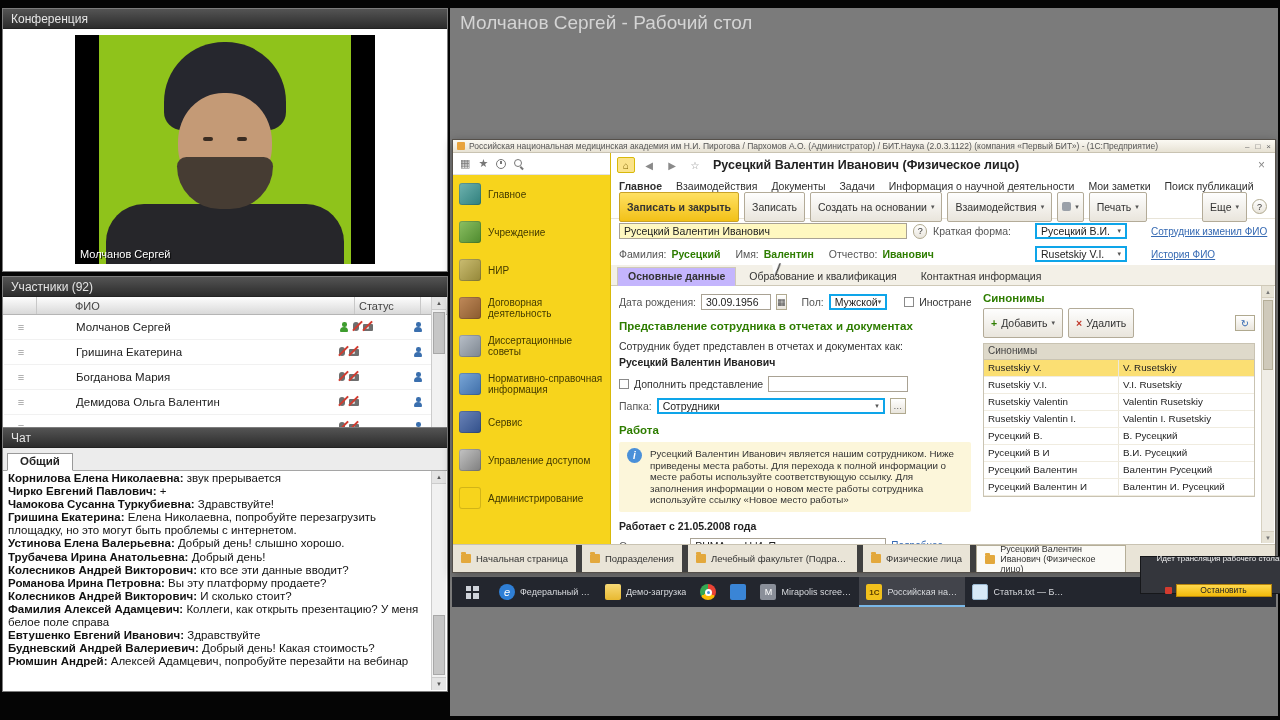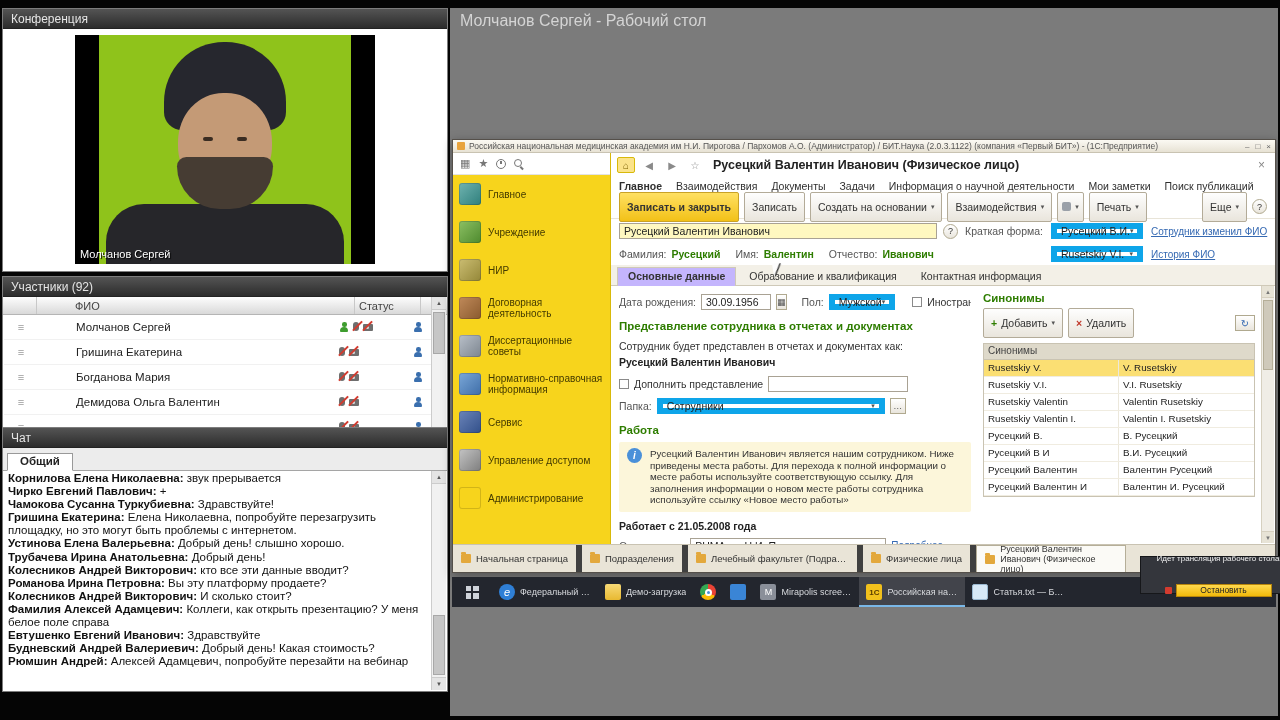--- a/index.html
+++ b/index.html
@@ -55,21 +55,21 @@
 
 .p-chat{left:2px;top:427px;width:446px;height:265px}
 .chat-tabs{height:23px;background:#ececec;border-bottom:1px solid #a5a5a5;padding:3px 0 0 4px}
 .chat-tab{display:inline-block;background:#fff;border:1px solid #999;border-bottom:1px solid #fff;padding:1px 12px 3px;font-size:11.5px;font-weight:bold;color:#222}
 .chat-body{position:absolute;left:1px;right:16px;top:43px;bottom:1px;overflow:hidden;padding:1px 2px 0 4px}
 .msg{font-size:11.5px;line-height:13.1px;color:#111}
 .chat-sb{top:43px}
 
 
 .rdp{position:absolute;left:450px;top:8px;width:828px;height:708px;background:#7b7b7b}
-.rdp-hd{position:absolute;left:10px;top:4px;font-size:16px;color:#d4d4d4}
+.rdp-hd{position:absolute;left:10px;top:4px;font-size:19px;color:#d4d4d4}
 
 
 .onec{position:absolute;left:2px;top:131px;width:824px;height:434px;background:#fff;border:1px solid #55504a;box-shadow:0 3px 10px rgba(0,0,0,.35);font-size:10.5px;color:#333}
 .o-title{height:13px;background:linear-gradient(#fbf9f3,#e7e2d4);border-bottom:1px solid #c9c3b2;font-size:8.5px;color:#555;display:flex;align-items:center;padding:0 4px;gap:4px}
 .t-logo{width:8px;height:8px;background:#e8a33d;border-radius:1px;flex:none}
 .o-title .t{flex:1;white-space:nowrap;overflow:hidden;text-overflow:ellipsis}
 .o-title .wc{display:flex;gap:6px;font-size:8px;color:#666}
 .o-side{position:absolute;left:0;top:13px;width:158px;bottom:28px;background:#f7d41c;border-right:1px solid #d8b90a;overflow:hidden}
 .o-tools{height:22px;background:#fff;display:flex;align-items:center;gap:8px;padding:0 7px;border-bottom:1px solid #e3e3e3;font-size:11px;color:#777}
 .sicon{position:relative;width:10px;height:10px;display:inline-block}
@@ -102,25 +102,25 @@
 .tb-btn{display:inline-flex;align-items:center;gap:4px;height:30px;padding:0 7px;border:1px solid #b3ab98;background:linear-gradient(#fefefe,#e9e5dc);font-size:10.5px;color:#333;border-radius:2px;white-space:nowrap}
 .tb-btn.primary{background:linear-gradient(#ffe062,#f2c118);border-color:#c9a227;font-weight:bold}
 .tb-btn.sq{padding:0 4px}
 .att-ico{width:9px;height:9px;background:#9aa0a8;border-radius:2px;display:inline-block}
 .caret{font-size:7px;color:#555}
 .q-btn{width:15px;height:15px;border:1px solid #b0a98f;background:linear-gradient(#fff,#e9e5dc);font-size:9px;color:#333;display:flex;align-items:center;justify-content:center;border-radius:8px}
 .spacer{flex:1}
 .m-name{height:24px;display:flex;align-items:center;gap:6px;padding:0 8px}
 .inp{height:16px;border:1px solid #a9a294;background:#fff;font-size:10.5px;padding:0 4px;font-family:inherit;color:#222}
 .name-inp{width:318px;background:#fff8c0}
-.combo{display:inline-flex;justify-content:space-between;align-items:center;border:6px solid #0ea5e9;background:#fff;height:16px;padding:0 4px;font-size:10.5px;color:#222;white-space:nowrap}
+.combo{display:inline-flex;justify-content:space-between;align-items:center;border:2px solid #0ea5e9;background:#fff;height:16px;padding:0 4px;font-size:10.5px;color:#222;white-space:nowrap}
 .lbl{color:#555;white-space:nowrap}
 .lnk{color:#3569b2;font-size:10px;white-space:nowrap;text-decoration:underline;cursor:pointer}
 .lnk-col{width:112px}
-.right-cluster{margin-left:auto;display:flex;align-items:center;gap:8px;padding-right:4px}
+.right-cluster{margin-left:auto;display:flex;align-items:center;gap:24px;padding-right:4px}
 .m-fio{height:22px;display:flex;align-items:center;gap:5px;padding:0 8px;font-size:10.5px}
 .gval{color:#2e7d00;font-weight:bold;margin-right:10px}
 .m-tabs{height:21px;background:#f3f0e7;border-bottom:1px solid #cfc9b8;display:flex;align-items:flex-end;padding:0 6px;gap:2px}
 .ftab{padding:2px 10px 3px;font-size:10.5px;color:#333;border:1px solid transparent;border-bottom:none;white-space:nowrap}
 .ftab.active{background:#c4b5fd;border-color:#cfc9b8;font-weight:bold;margin-bottom:-1px;padding-bottom:4px}
 .m-form{position:absolute;left:0;right:0;top:133px;bottom:0;overflow:hidden}
 .fl{position:absolute;left:8px;top:0;width:352px;bottom:0;overflow:hidden}
 .fr{position:absolute;left:372px;width:272px;top:0;bottom:0;overflow:hidden}
 .frow{display:flex;align-items:center;gap:5px}
 .mt4{margin-top:4px}.mt6{margin-top:6px}.mt8{margin-top:8px}.mt10{margin-top:10px}

